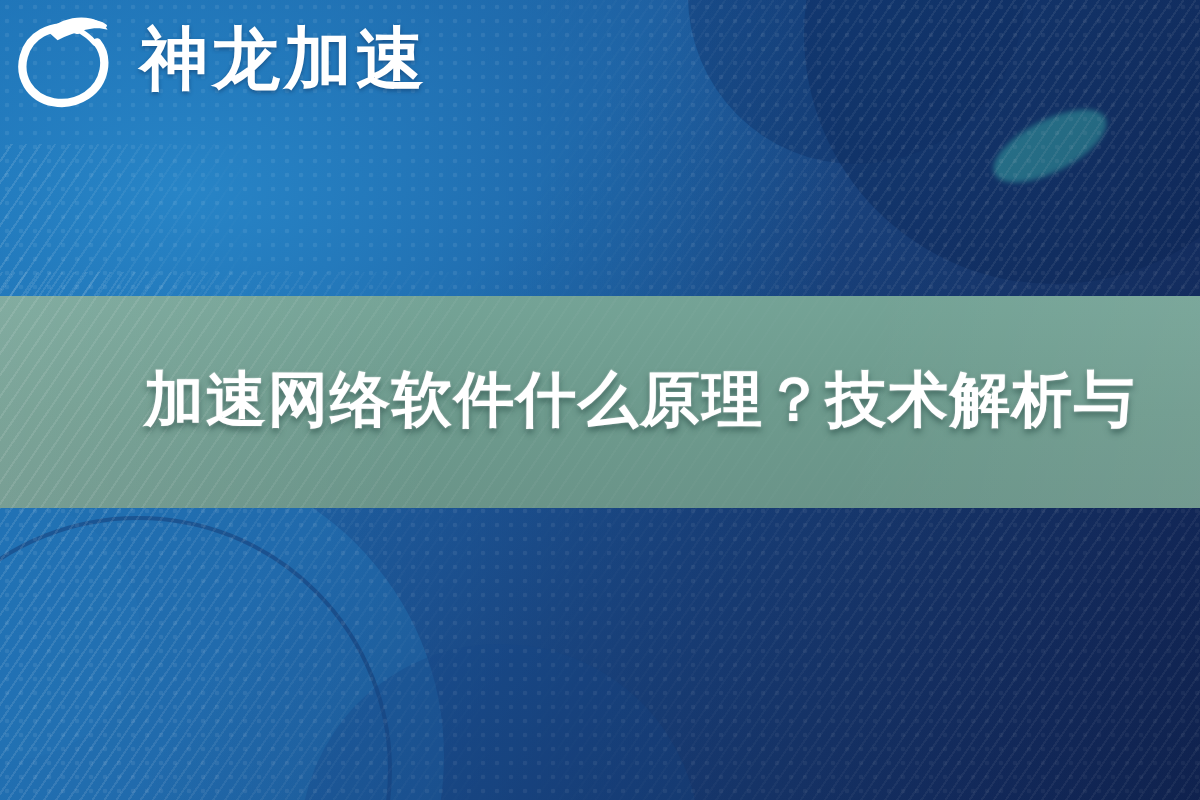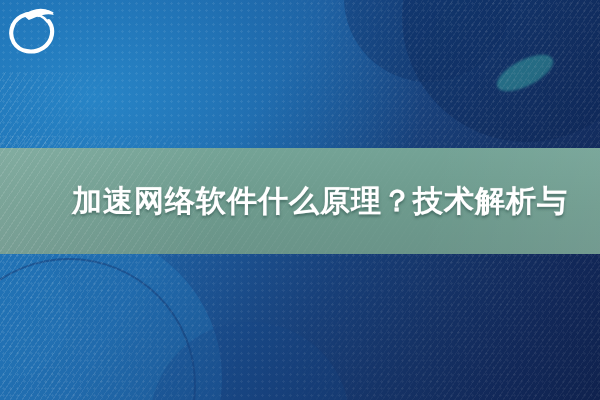--- a/index.html
+++ b/index.html
@@ -267,20 +267,21 @@
 
       <path d="M30 22
                C 42 11, 58 7, 72 10
                C 80 12, 86 16, 88 21
                C 82 19, 74 19, 67 21
                C 58 23, 48 27, 40 31 Z" fill="#ffffff"></path>
       <path d="M63 14 C 71 12, 80 13, 86 17" fill="none" stroke="#ffffff" stroke-width="3" stroke-linecap="round"></path>
 
       <path d="M58 20 C 66 24, 72 29, 76 34" fill="none" stroke="#ffffff" stroke-width="5" stroke-linecap="round"></path>
     </svg>
+    <span class="logo-word">神龙加速</span>
   </div>
 
   <div class="band">
     <div class="band-diag"></div>
     <div class="band-sheen"></div>
     <div class="headline">
       <div class="headline-line">加速网络软件什么原理？技术解析与</div>
     </div>
   </div>
 

